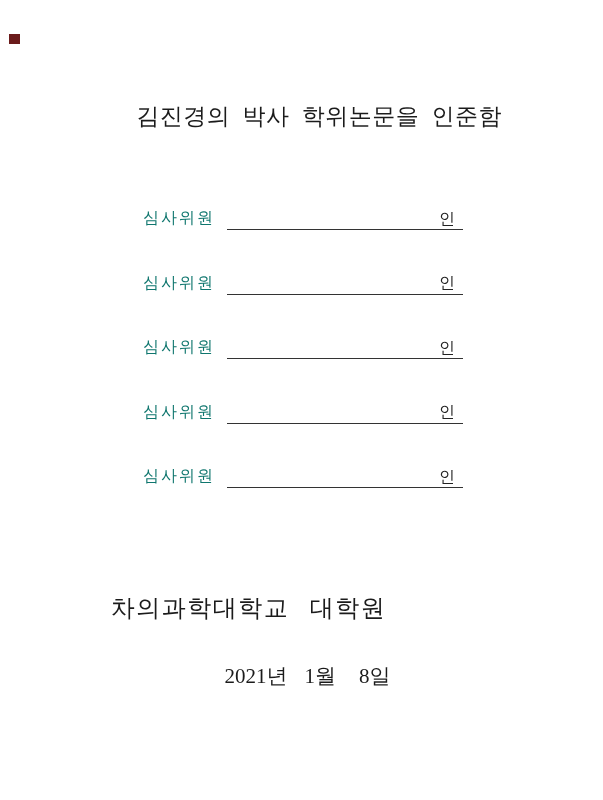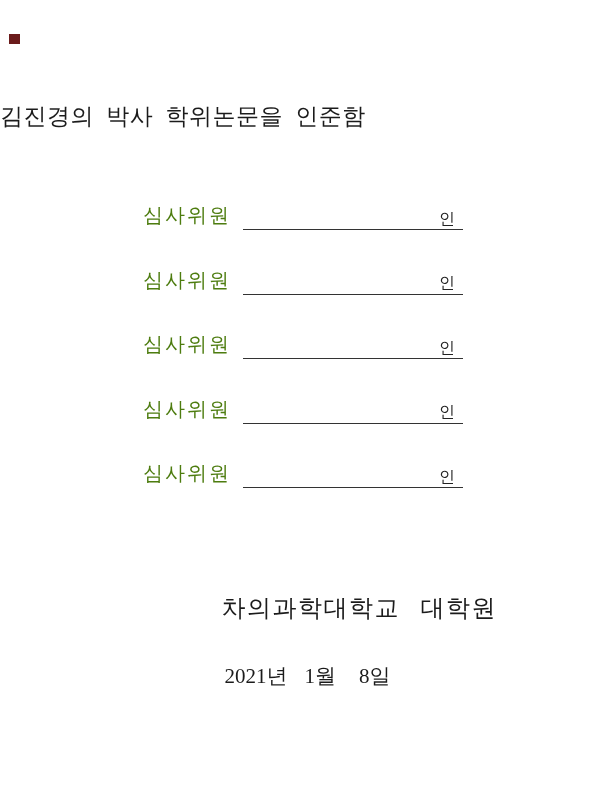--- a/index.html
+++ b/index.html
@@ -20,21 +20,21 @@
     top: 34px;
     width: 11px;
     height: 10px;
   }
 
   .title {
     position: absolute;
     top: 101px;
     left: 0;
     width: 502px;
-    text-align: left;
+    text-align: right;
     font-size: 23px;
     letter-spacing: 0.5px;
     word-spacing: 6px;
     color: #1b1b1b;
     white-space: nowrap;
   }
 
   .committee-rows {
     position: absolute;
     left: 143px;
@@ -44,23 +44,23 @@
 
   .committee-row {
     display: flex;
     align-items: flex-end;
     height: 26px;
     margin-bottom: 38.5px;
   }
   .committee-row:last-child { margin-bottom: 0; }
 
   .committee-label {
-    font-size: 20px;
+    font-size: 16px;
     letter-spacing: 2px;
-    color: #4d7c0f;
+    color: #0f766e;
     padding-bottom: 1px;
     white-space: nowrap;
     flex: 0 0 auto;
   }
 
   .signature-blank {
     flex: 1 1 auto;
     margin-left: 12px;
     border-bottom: 1.4px solid #333333;
     text-align: right;
@@ -76,21 +76,21 @@
     color: #222222;
     line-height: 1.2;
     padding-bottom: 1px;
   }
 
   .institution {
     position: absolute;
     top: 592px;
     left: 0;
     width: 497px;
-    text-align: right;
+    text-align: center;
     font-size: 24px;
     letter-spacing: 1.5px;
     word-spacing: 13px;
     color: #1b1b1b;
     white-space: nowrap;
   }
 
   .date-line {
     position: absolute;
     top: 662px;

